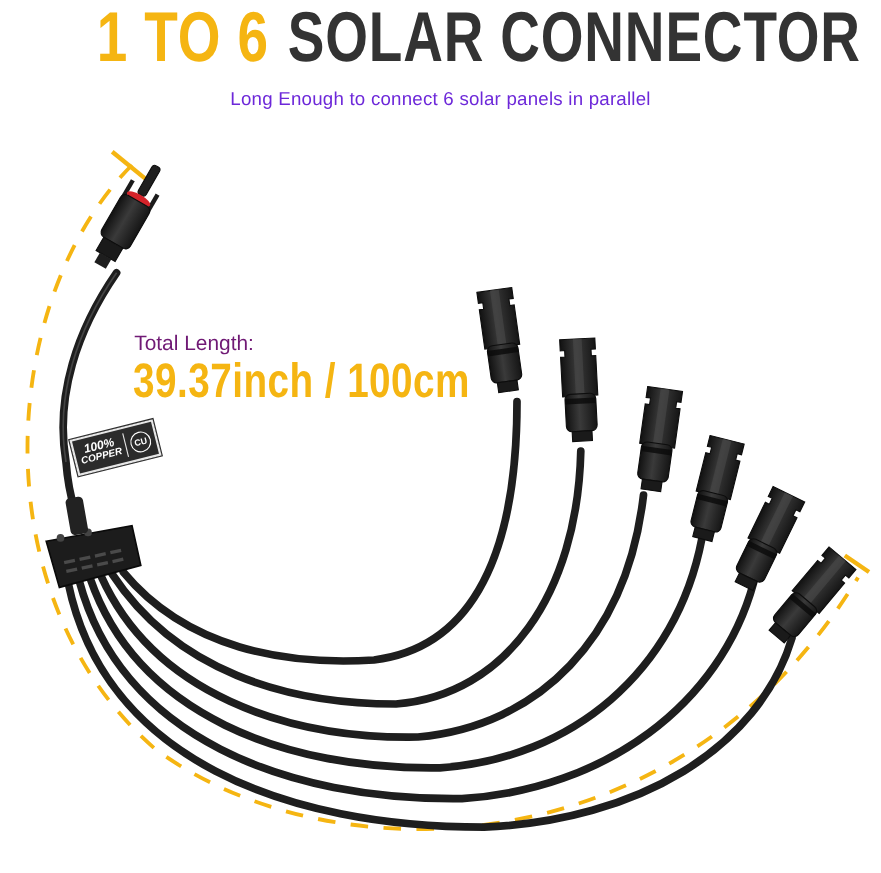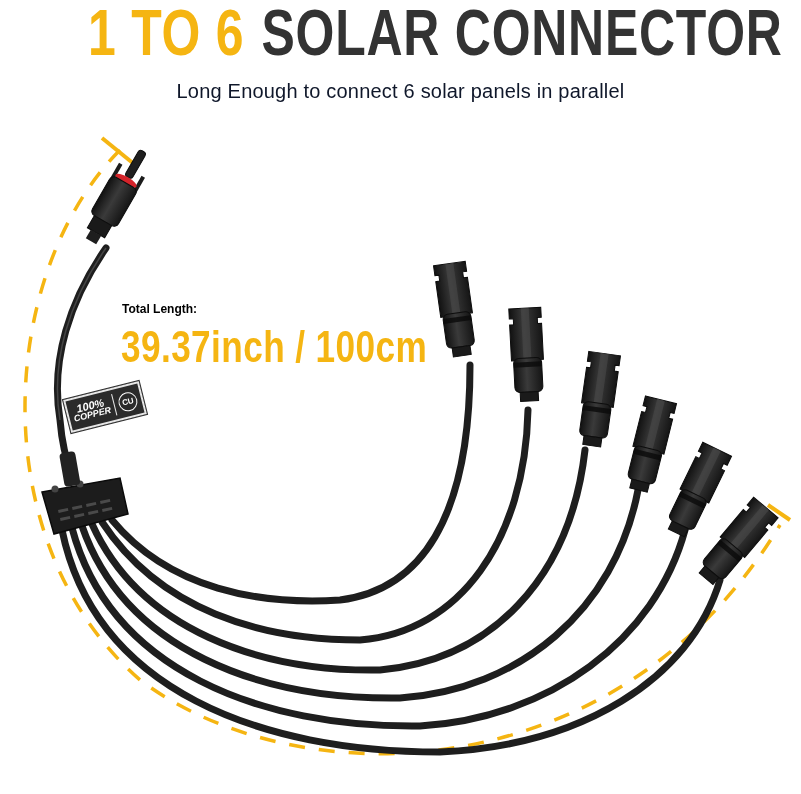--- a/index.html
+++ b/index.html
@@ -8,23 +8,23 @@
       position: absolute; left: 0; top: 2px; width: 801px; text-align: center;
       font-family: "Liberation Sans", sans-serif; font-weight: bold;
       font-size: 64px; line-height: 62px; letter-spacing: 1px;
       transform: scaleX(0.78); transform-origin: 400px 0;
       white-space: nowrap;
     }
     .headline .accent { color: #f5b512; }
     .headline .dark { color: #333333; margin-left: 22px; }
     .subtitle {
       position: absolute; left: 0; top: 80px; width: 801px; text-align: center;
-      font-size: 20px; color: #0f172a; letter-spacing: 0.2px;
+      font-size: 17px; color: #6d28d9; letter-spacing: 0.2px;
     }
-    .length-label { position: absolute; left: 122px; top: 302px; font-size: 12px; color: #000000; font-weight: bold; }
+    .length-label { position: absolute; left: 122px; top: 302px; font-size: 19px; color: #701a75; }
     .length-value {
       position: absolute; left: 121px; top: 322px; font-size: 44px; font-weight: bold; color: #f5b512;
       transform: scaleX(0.8); transform-origin: 0 0; white-space: nowrap; letter-spacing: 0.5px;
     }
     svg.art { position: absolute; left: 0; top: 0; }
     .copper-tag {
       position: absolute; left: 66px; top: 390px; width: 78px; height: 34px;
       background: #2b2b2b; border: 2px solid #e6e6e6; outline: 1px solid #2b2b2b;
       transform: rotate(-14deg); transform-origin: center;
       display: flex; align-items: center; justify-content: center; gap: 4px;

